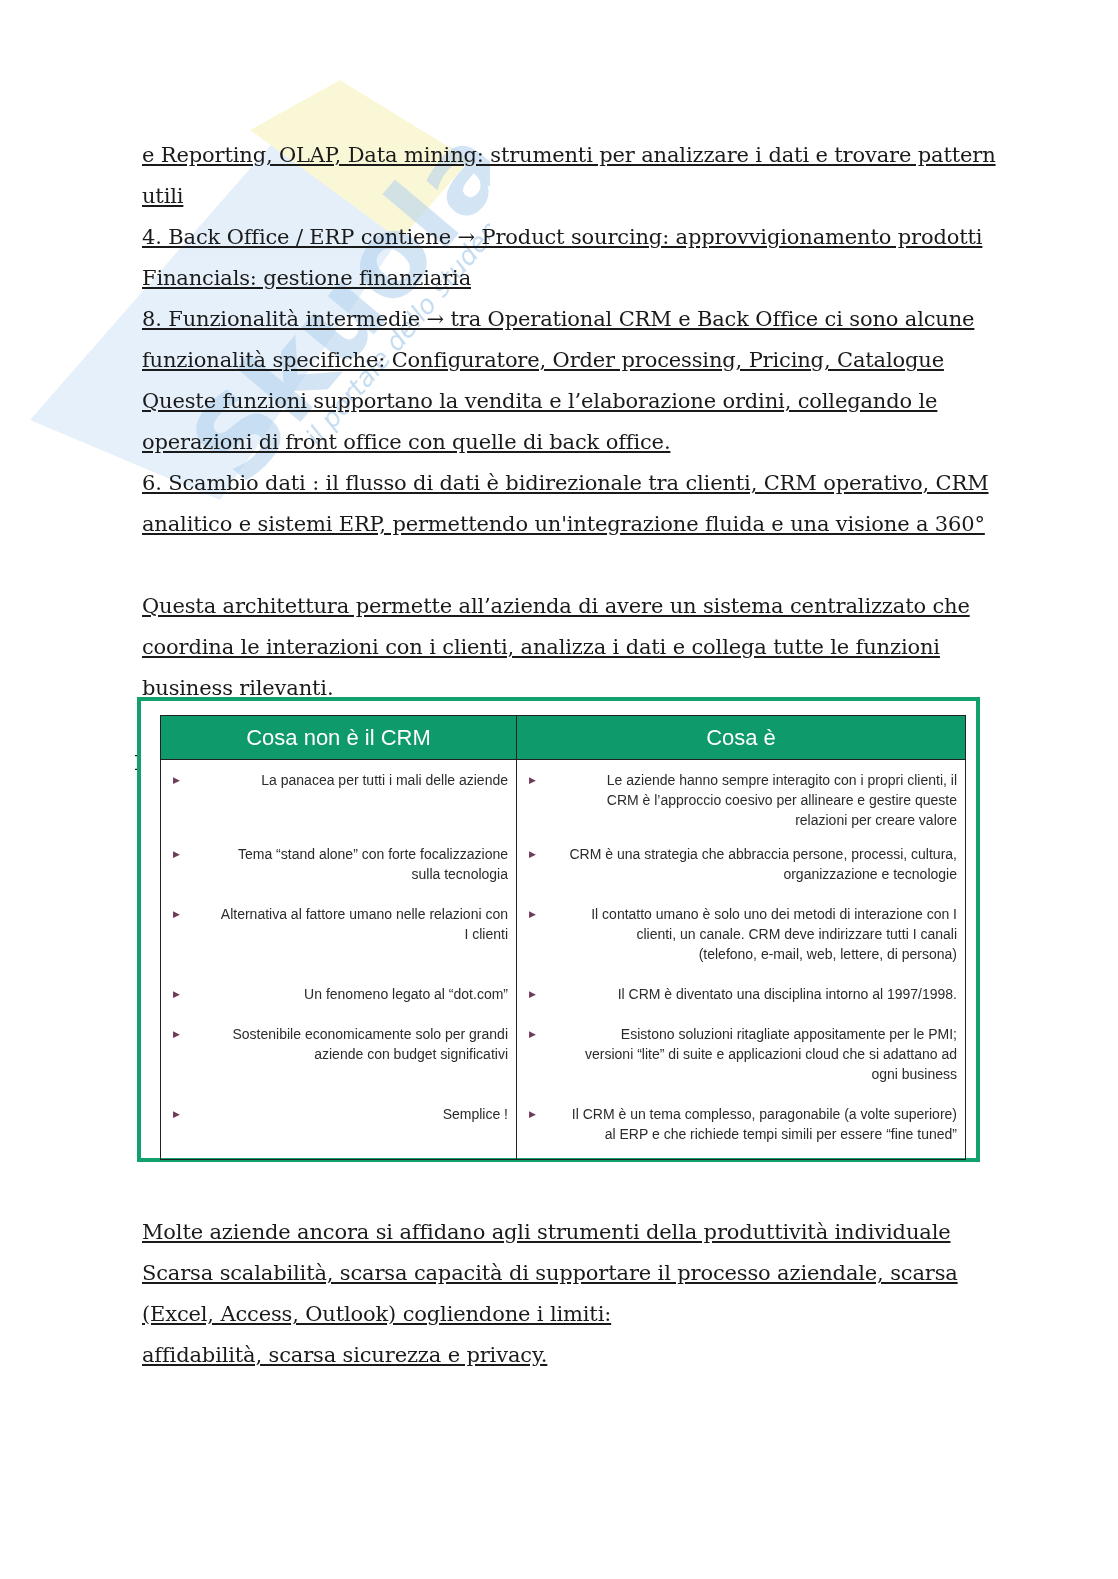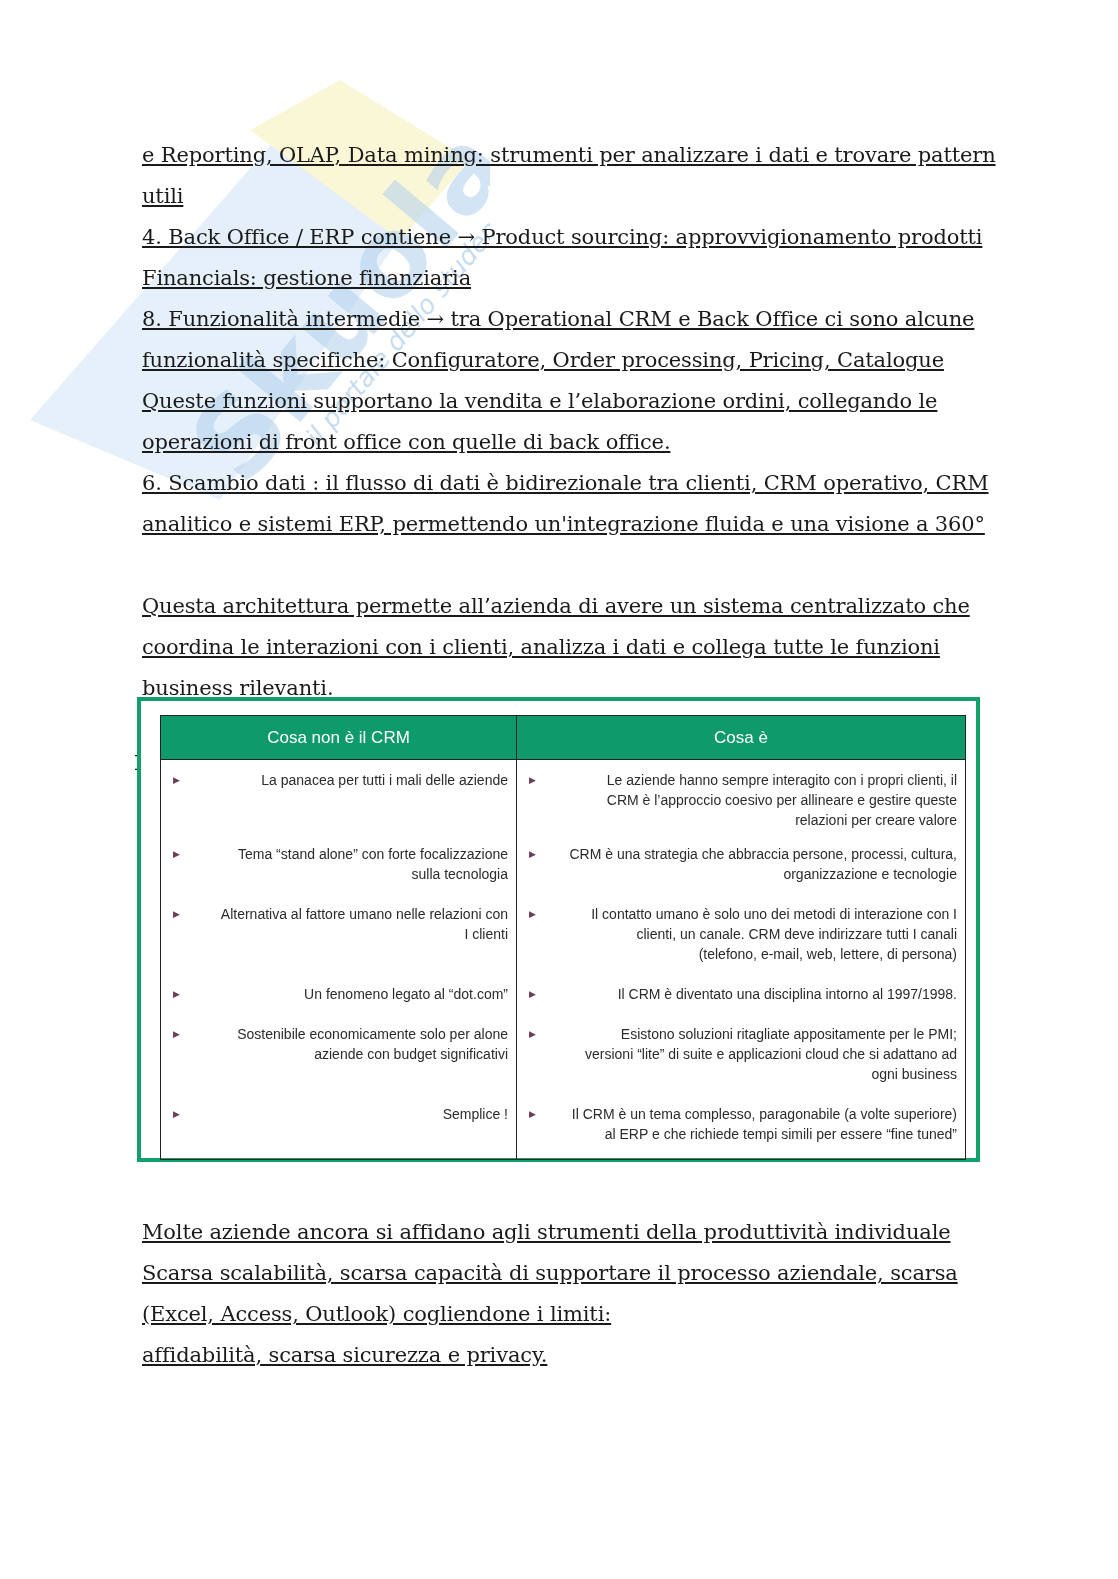--- a/index.html
+++ b/index.html
@@ -64,21 +64,21 @@
     border-collapse: collapse;
     font-family: "Liberation Sans", "DejaVu Sans", sans-serif;
     font-size: 14px;
     color: #2b2b2b;
     table-layout: fixed;
   }
   table.crm th {
     background: #0F9A6B;
     color: #ffffff;
     font-weight: normal;
-    font-size: 17px;
+    font-size: 22px;
     height: 41px;
     border: 1px solid #222;
     text-align: center;
   }
   table.crm td {
     border-left: 1px solid #222;
     border-right: 1px solid #222;
     vertical-align: top;
     padding: 0 8px 0 12px;
   }
@@ -223,21 +223,21 @@
                 <div>Il CRM è diventato una disciplina intorno al 1997/1998.</div>
               </div>
             </div>
           </td>
         </tr>
         <tr style="height: 80px;">
           <td style="padding-top: 4px;">
             <div class="cell-item">
               <span class="bullet">▶</span>
               <div class="cell-text">
-                <div>Sostenibile economicamente solo per alone</div>
+                <div>Sostenibile economicamente solo per grandi</div>
                 <div>aziende con budget significativi</div>
               </div>
             </div>
           </td>
           <td style="padding-top: 4px;">
             <div class="cell-item">
               <span class="bullet">▶</span>
               <div class="cell-text">
                 <div>Esistono soluzioni ritagliate appositamente per le PMI;</div>
                 <div>versioni “lite” di suite e applicazioni cloud che si adattano ad</div>

